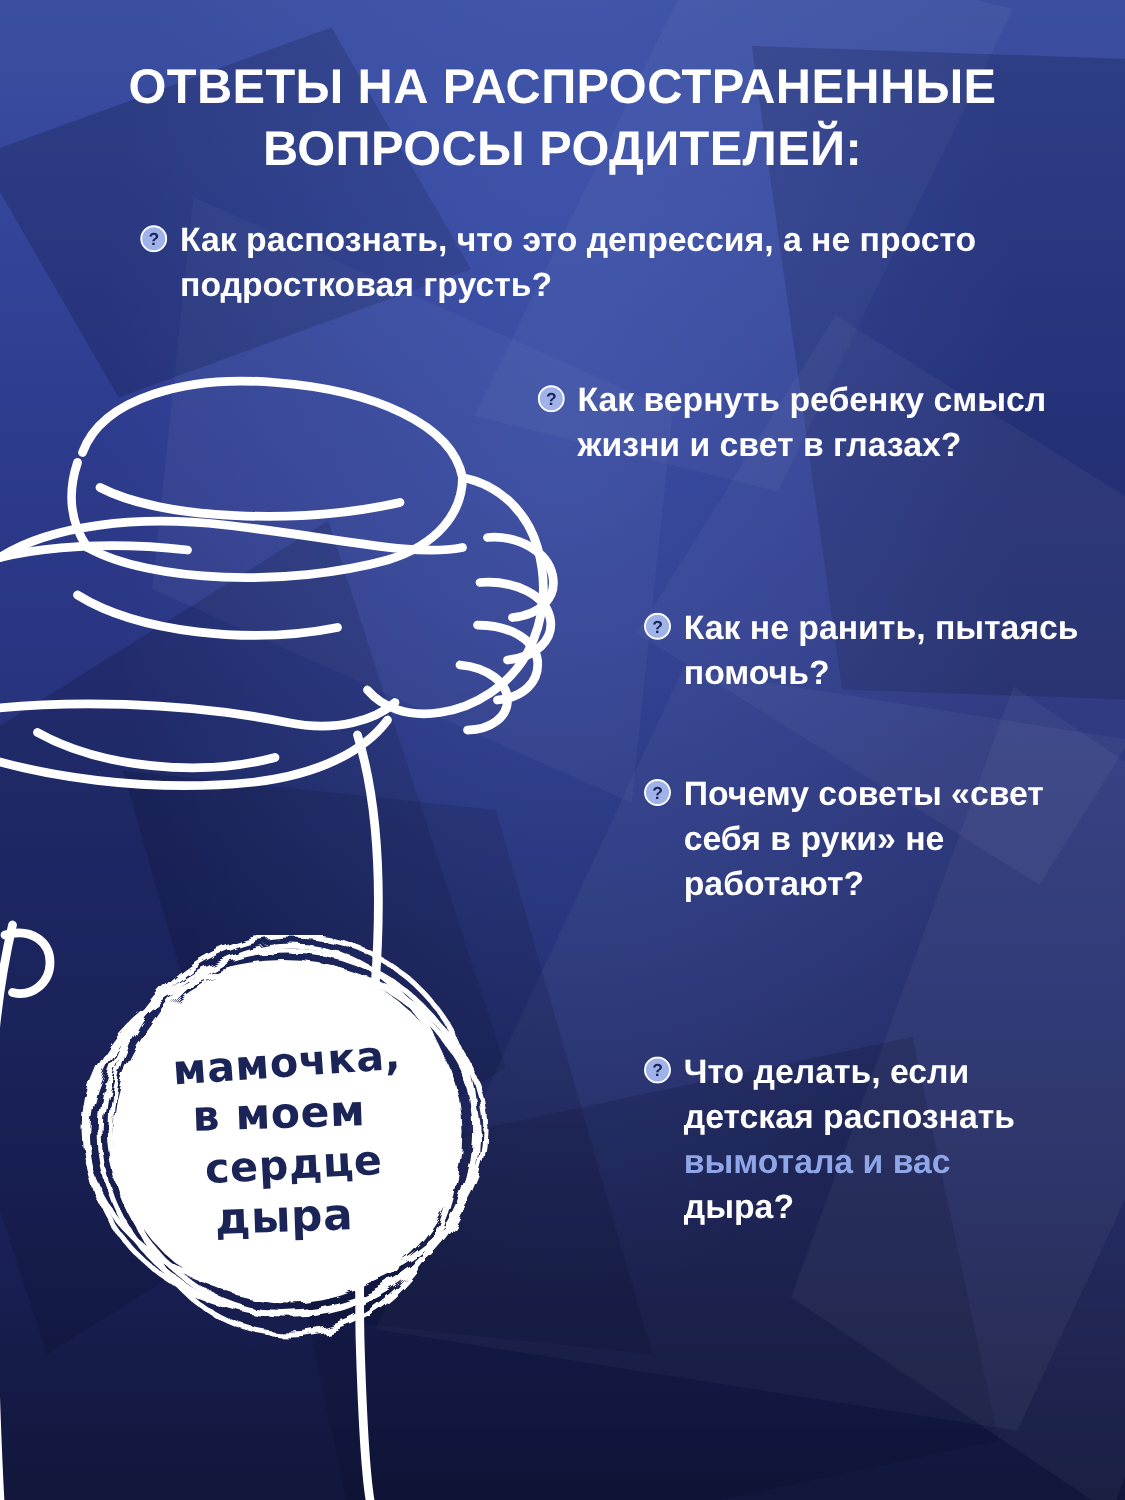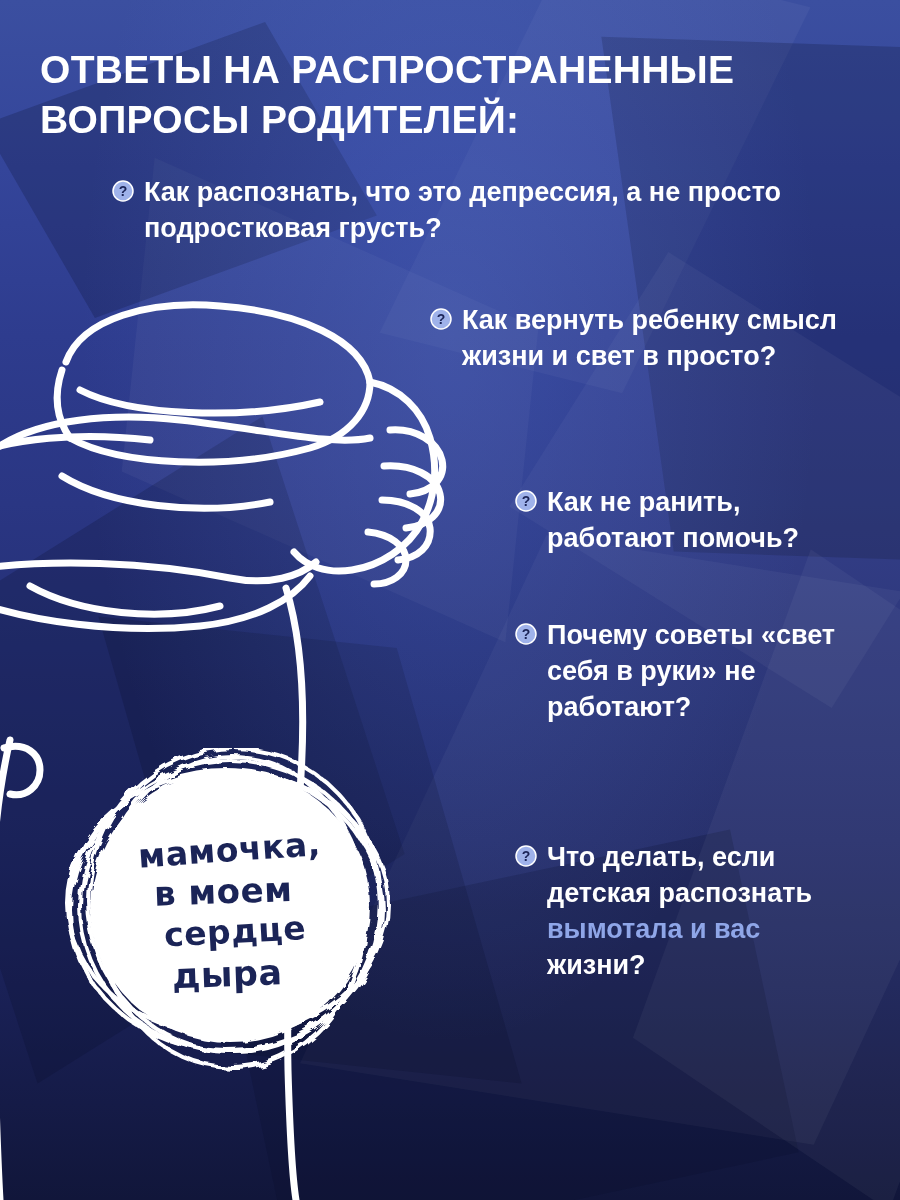--- a/index.html
+++ b/index.html
@@ -65,20 +65,21 @@
     background: radial-gradient(ellipse at 50% 28%, rgba(90,120,215,0.30) 0%, rgba(20,28,80,0.0) 58%);
     pointer-events: none;
   }
 
   
   .headline {
     position: absolute;
     top: 45px;
     left: 0;
     width: 900px;
+    text-align: center;
     color: #ffffff;
     font-weight: 800;
     font-size: 39px;
     line-height: 1.28;
     letter-spacing: 0.3px;
     text-transform: uppercase;
     padding: 0 40px;
     z-index: 6;
   }
 
@@ -239,40 +240,40 @@
       <text x="11" y="16" text-anchor="middle" font-size="14" font-weight="700" fill="#1b2457" font-family="Liberation Sans, sans-serif">?</text>
     </svg>
     <span class="qtext">Как распознать, что это депрессия, а не просто подростковая грусть?</span>
   </div>
 
   <div class="q q2">
     <svg class="bullet" viewBox="0 0 22 22">
       <circle cx="11" cy="11" r="10" fill="#9fb2ea" stroke="#ffffff" stroke-width="1.5"></circle>
       <text x="11" y="16" text-anchor="middle" font-size="14" font-weight="700" fill="#1b2457" font-family="Liberation Sans, sans-serif">?</text>
     </svg>
-    <span class="qtext">Как вернуть ребенку смысл жизни и свет в просто?</span>
+    <span class="qtext">Как вернуть ребенку смысл жизни и свет в глазах?</span>
   </div>
 
   <div class="q q3">
     <svg class="bullet" viewBox="0 0 22 22">
       <circle cx="11" cy="11" r="10" fill="#9fb2ea" stroke="#ffffff" stroke-width="1.5"></circle>
       <text x="11" y="16" text-anchor="middle" font-size="14" font-weight="700" fill="#1b2457" font-family="Liberation Sans, sans-serif">?</text>
     </svg>
-    <span class="qtext">Как не ранить, работают помочь?</span>
+    <span class="qtext">Как не ранить, пытаясь помочь?</span>
   </div>
 
   <div class="q q4">
     <svg class="bullet" viewBox="0 0 22 22">
       <circle cx="11" cy="11" r="10" fill="#9fb2ea" stroke="#ffffff" stroke-width="1.5"></circle>
       <text x="11" y="16" text-anchor="middle" font-size="14" font-weight="700" fill="#1b2457" font-family="Liberation Sans, sans-serif">?</text>
     </svg>
     <span class="qtext">Почему советы «свет себя в руки» не работают?</span>
   </div>
 
   <div class="q q5">
     <svg class="bullet" viewBox="0 0 22 22">
       <circle cx="11" cy="11" r="10" fill="#9fb2ea" stroke="#ffffff" stroke-width="1.5"></circle>
       <text x="11" y="16" text-anchor="middle" font-size="14" font-weight="700" fill="#1b2457" font-family="Liberation Sans, sans-serif">?</text>
     </svg>
-    <span class="qtext"><span>Что делать, если детская распознать </span><span class="hl">вымотала и вас</span><span> жизни?</span></span>
+    <span class="qtext"><span>Что делать, если детская распознать </span><span class="hl">вымотала и вас</span><span> дыра?</span></span>
   </div>
 
 </div>
 
 </body></html>

